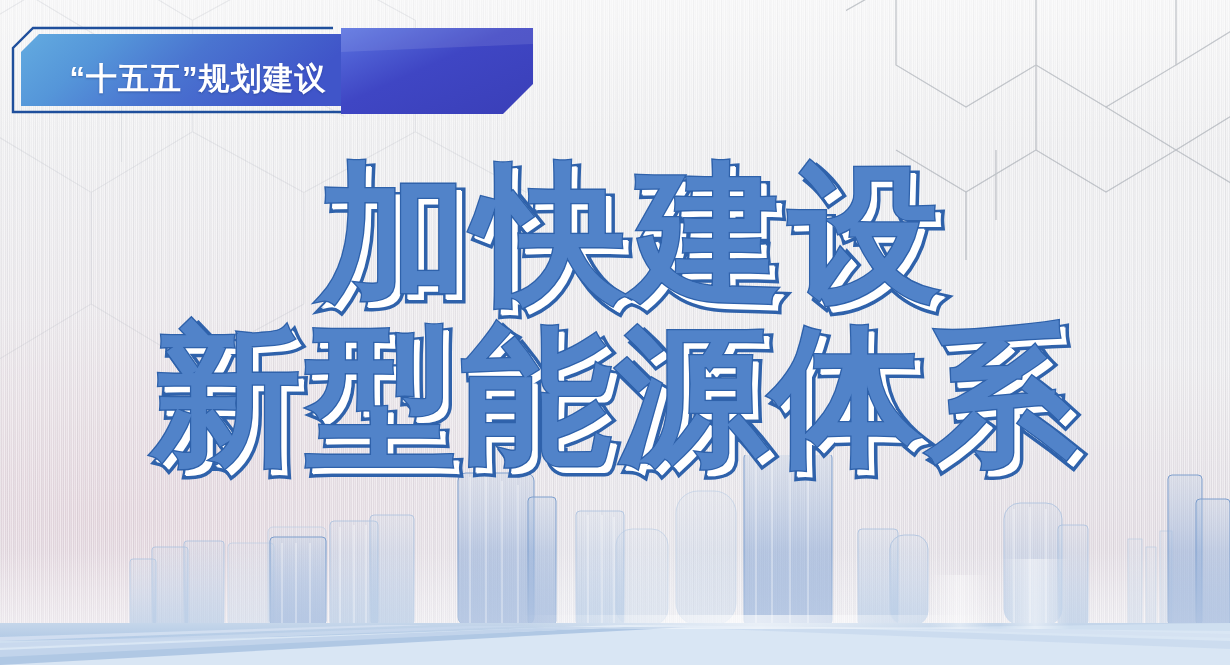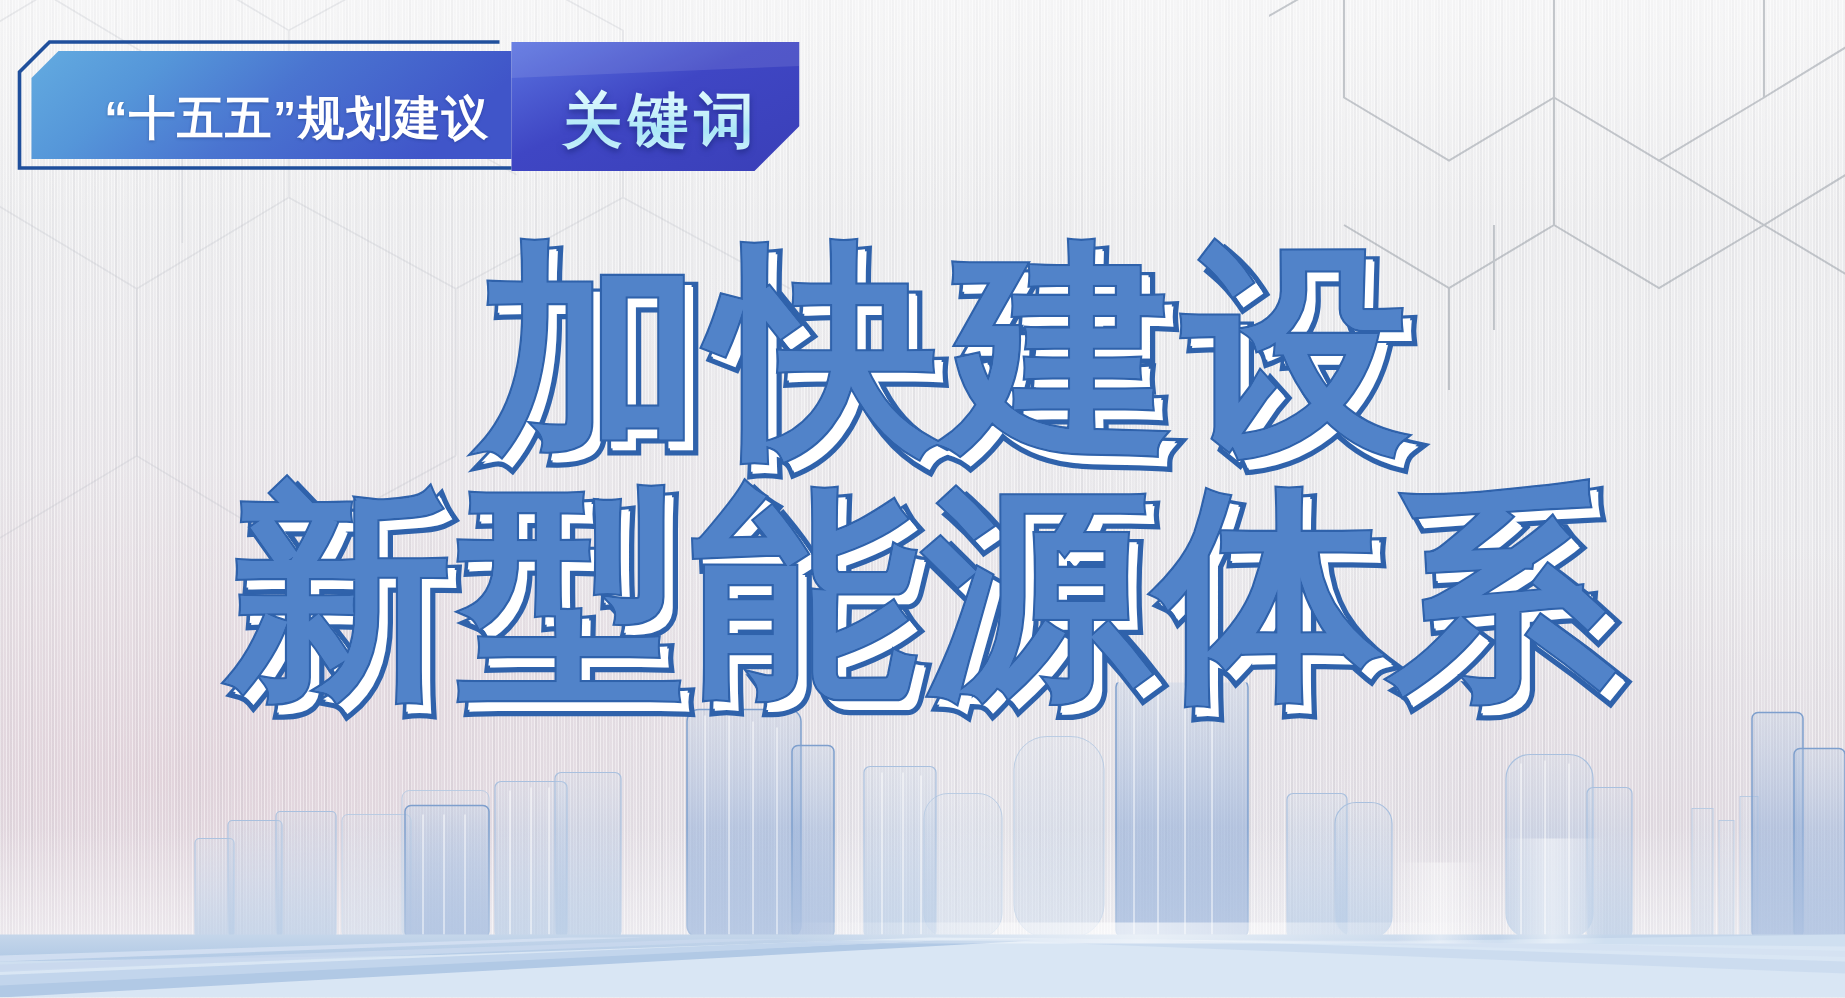--- a/index.html
+++ b/index.html
@@ -254,21 +254,20 @@
 
       <path d="M 322 2 L 22 2 L 2 22 L 2 86 L 330 86" fill="none" stroke="#1f4f9c" stroke-width="2.4" stroke-linejoin="miter"></path>
 
       <polygon points="28,8 330,8 330,80 10,80 10,26" fill="url(#bnL)"></polygon>
 
       <polygon points="330,2 522,2 522,58 492,88 330,88" fill="url(#bnR)"></polygon>
 
       <polygon points="330,2 522,2 522,18 330,26" fill="#ffffff" opacity=".10"></polygon>
     </svg>
     <div class="banner-left-text">“十五五”规划建议</div>
-    <div class="banner-right-text">关键词</div>
   </div>
 
   <div class="headline">
     <div class="hl-line l1">
       <div class="layer shadow">加快建设</div>
       <div class="layer shadow2">加快建设</div>
       <div class="layer main">加快建设</div>
       <div class="layer main2">加快建设</div>
     </div>
     <div class="hl-line l2">

